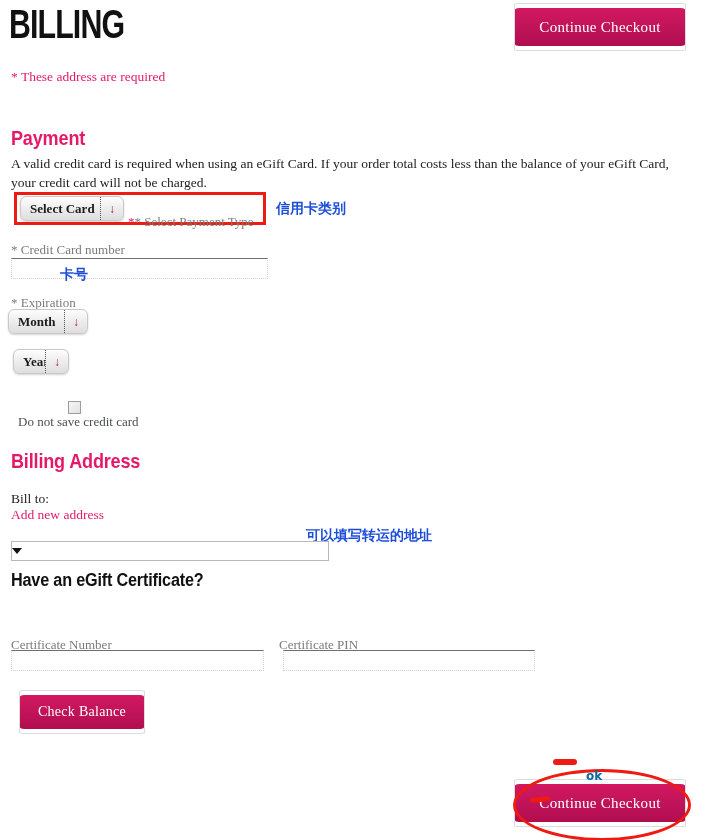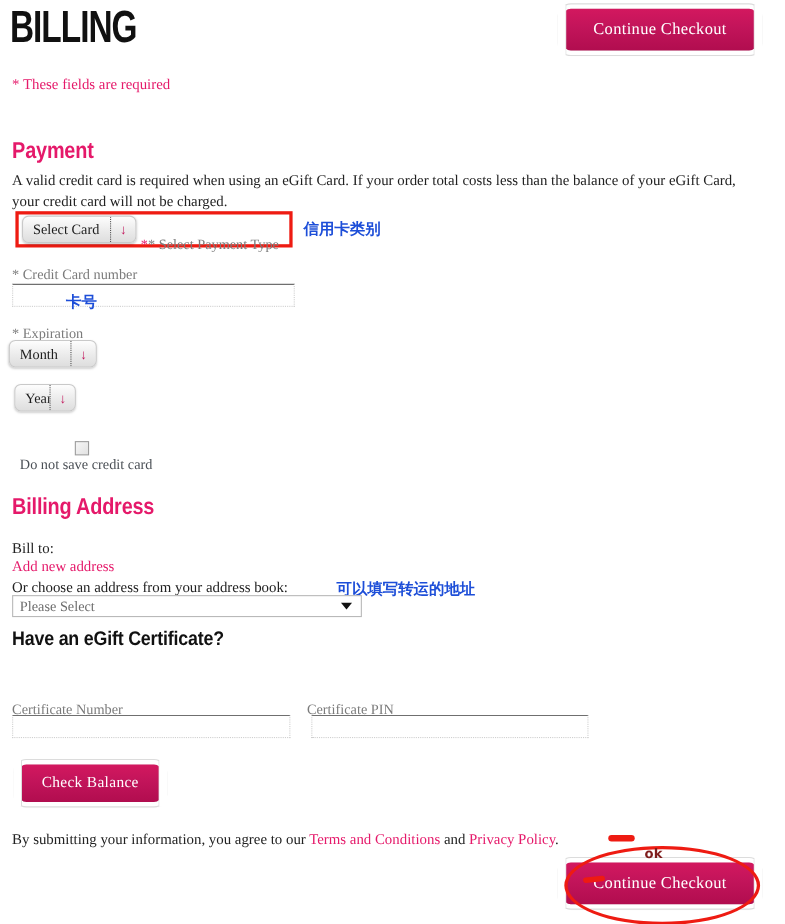--- a/index.html
+++ b/index.html
@@ -206,20 +206,21 @@
     cursor: pointer;
     overflow: hidden;
   }
   .fancy-select .fs-label {
     flex: 1;
     padding-left: 9px;
     font-size: 13px;
     color: #1c1c1c;
     white-space: nowrap;
     overflow: hidden;
+    font-weight: bold;
   }
   .fancy-select .fs-arrow {
     width: 22px;
     height: 100%;
     border-left: 1px dotted #555;
     display: flex;
     align-items: center;
     justify-content: center;
     color: #c2145a;
     font-size: 12px;
@@ -334,38 +335,38 @@
     pointer-events: none;
   }
   .anno-dash {
     position: absolute;
     background: #ee1b12;
     border-radius: 3px;
     pointer-events: none;
   }
   .anno-ok {
     position: absolute;
-    color: #7f1d1d;
+    color: #0369a1;
     font-family: "DejaVu Sans", "Liberation Sans", sans-serif;
     font-weight: bold;
     font-size: 12px;
   }
 </style>
 </head>
 <body>
 
 <div class="page">
 
   <div class="page-title">BILLING</div>
 
   <div class="pink-btn" id="btn-continue-top">
     <span>Continue Checkout</span>
   </div>
 
-  <div class="required-note">* These fields are required</div>
+  <div class="required-note">* These address are required</div>
 
 
   <div class="sect-head" style="left:11px; top:126px;">Payment</div>
 
   <div class="body-text" style="left:11px; top:154px; width:660px;">A valid credit card is required when using an eGift Card. If your order total costs less than the balance of your eGift Card, your credit card will not be charged.</div>
 
   <div class="anno-box" style="left:14px; top:192px; width:252px; height:33px;"></div>
 
   <div class="fancy-select" style="left:20px; top:196px; width:104px;">
     <span class="fs-label">Select Card</span>
@@ -396,45 +397,40 @@
 
   <div class="checkbox-row">
     <span class="checkbox"></span>
     <span class="checkbox-label">Do not save credit card</span>
   </div>
 
   <div class="sect-head" style="left:11px; top:449px;">Billing Address</div>
 
   <div class="body-text" style="left:11px; top:489px;">Bill to:</div>
   <div class="body-text link-pink" style="left:11px; top:505px;">Add new address</div>
-  <div class="body-text" style="left:11px; top:524px;">Or choose an address from your address book:</div>
 
   <div class="anno-cn" style="left:306px; top:527px;">可以填写转运的地址</div>
 
   <div class="plain-select">
-    <span class="ps-label">Please Select</span>
     <span class="ps-caret"></span>
   </div>
 
   <div class="sect-head-dark" style="left:11px; top:570px;">Have an eGift Certificate?</div>
 
 
   <div class="field-label" style="left:11px; top:637px;">Certificate Number</div>
   <input class="text-input" style="left: 11px; top: 650px; width: 253px;" value="">
 
   <div class="field-label" style="left:279px; top:637px;text-align:right;">Certificate PIN</div>
   <input class="text-input" style="left: 283px; top: 650px; width: 252px;" value="">
 
   <div class="pink-btn" id="btn-check-balance">
     <span>Check Balance</span>
   </div>
 
-  <div class="footer-text">
-    <span>By submitting your information, you agree to our </span><span class="link-pink">Terms and Conditions</span><span> and </span><span class="link-pink">Privacy Policy</span><span>.</span>
-  </div>
 
   <div class="pink-btn" id="btn-continue-bottom">
     <span>Continue Checkout</span>
   </div>
 
   <div class="anno-dash" style="left:553px; top:759px; width:24px; height:6px;"></div>
   <div class="anno-ellipse" style="left:513px; top:769px; width:178px; height:72px;"></div>
   <div class="anno-ok" style="left:586px; top:769px;">ok</div>
   <div class="anno-dash" style="left:530px; top:797px; width:20px; height:5px; transform:rotate(-6deg);"></div>
 

